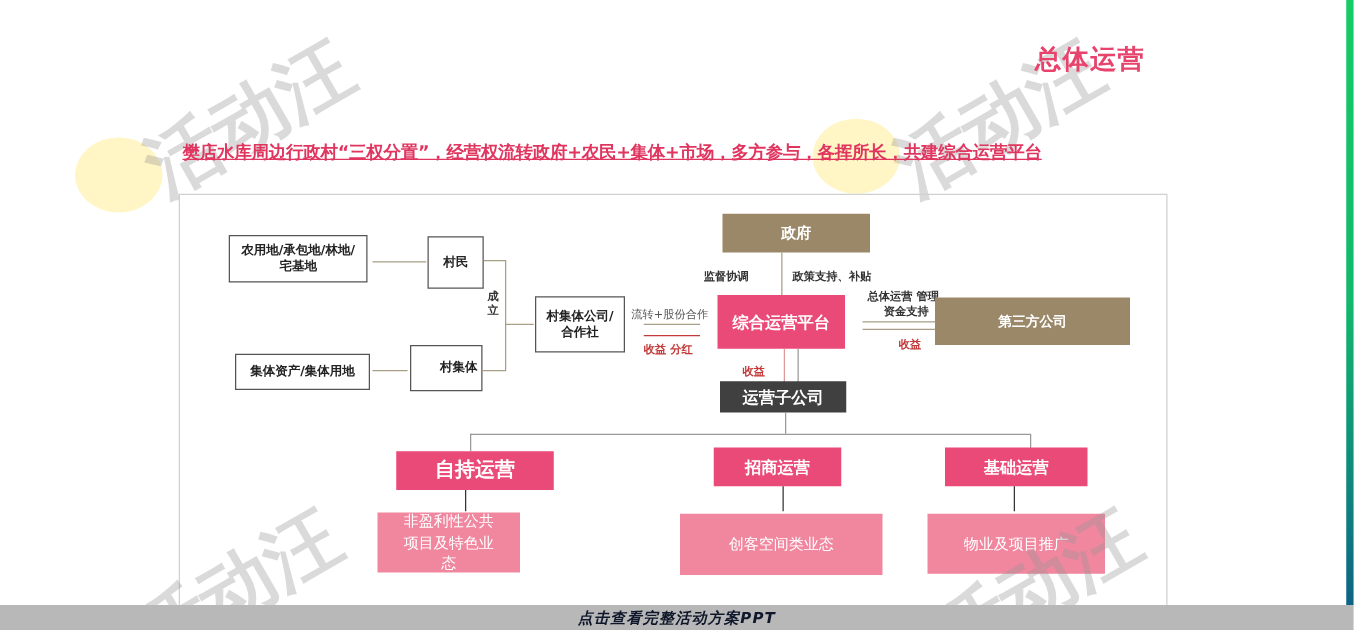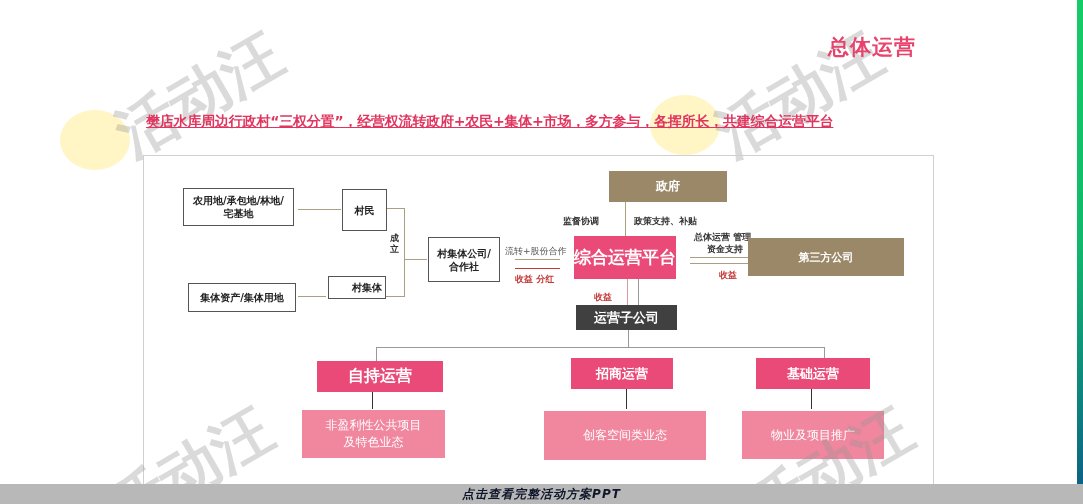--- a/index.html
+++ b/index.html
@@ -36,41 +36,41 @@
 <div class="abs right-bar"></div>
 
 <div class="abs frame"></div>
 
 <div class="abs wbox" style="left:183px;top:188px;width:111px;height:38px;padding:0 8px;">农用地/承包地/林地/宅基地</div>
 <div class="abs wbox" style="left:188px;top:283px;width:108px;height:29px;">集体资产/集体用地</div>
 <div class="abs line" style="left:298px;top:209px;width:43px;height:1px;"></div>
 <div class="abs line" style="left:298px;top:296px;width:28px;height:1px;"></div>
 
 <div class="abs wbox" style="left:342px;top:189px;width:45px;height:42px;">村民</div>
-<div class="abs wbox" style="left:328px;top:276px;width:58px;height:23px;padding-left:20px;">村集体</div>
+<div class="abs wbox" style="left:328px;top:276px;width:58px;height:37px;padding-left:20px;">村集体</div>
 
 <div class="abs line" style="left:387px;top:208px;width:17px;height:1px;"></div>
 <div class="abs line" style="left:386px;top:296px;width:18px;height:1px;"></div>
 <div class="abs line" style="left:404px;top:208px;width:1px;height:89px;"></div>
 <div class="abs line" style="left:404px;top:259px;width:23px;height:1px;"></div>
 <div class="abs lbl" style="left:390px;top:233px;width:9px;white-space:normal;line-height:1.2;">成立</div>
 
 <div class="abs wbox" style="left:428px;top:237px;width:72px;height:45px;padding:0 4px;">村集体公司/合作社</div>
 
 <div class="abs lbl" style="left:505px;top:245px;font-weight:normal;color:#555;">流转+股份合作</div>
 <div class="abs line" style="left:515px;top:259px;width:45px;height:1px;"></div>
 <div class="abs" style="left:515px;top:268px;width:45px;height:1px;background:#c43a3a;"></div>
 <div class="abs lbl-red" style="left:515px;top:273px;">收益  分红</div>
 
-<div class="abs olive" style="left:609px;top:171px;width:118px;height:31px;">政府</div>
+<div class="abs olive" style="left:578px;top:171px;width:118px;height:31px;">政府</div>
 <div class="abs line" style="left:625px;top:202px;width:1px;height:35px;"></div>
 <div class="abs lbl" style="left:563px;top:215px;">监督协调</div>
 <div class="abs lbl" style="left:634px;top:215px;">政策支持、补贴</div>
 
-<div class="abs pink" style="left:574px;top:236px;width:102px;height:43px;font-size:17px;">综合运营平台</div>
+<div class="abs pink" style="left:574px;top:236px;width:102px;height:43px;font-size:13px;">综合运营平台</div>
 
 <div class="abs lbl" style="left:694px;top:231px;">总体运营  管理</div>
 <div class="abs lbl" style="left:707px;top:243px;">资金支持</div>
 <div class="abs line" style="left:690px;top:257px;width:75px;height:1px;"></div>
 <div class="abs line" style="left:690px;top:263px;width:80px;height:1px;"></div>
 <div class="abs lbl-red" style="left:719px;top:269px;">收益</div>
 <div class="abs olive" style="left:748px;top:238px;width:156px;height:38px;font-size:11px;">第三方公司</div>
 
 <div class="abs" style="left:627px;top:279px;width:1px;height:27px;background:#d99;"></div>
 <div class="abs gline" style="left:638px;top:279px;width:1px;height:27px;"></div>
@@ -83,21 +83,21 @@
 <div class="abs gline" style="left:824px;top:347px;width:1px;height:13px;"></div>
 
 <div class="abs pink" style="left:317px;top:361px;width:126px;height:31px;font-size:16px;">自持运营</div>
 <div class="abs pink" style="left:571px;top:358px;width:102px;height:31px;font-size:13px;">招商运营</div>
 <div class="abs pink" style="left:756px;top:358px;width:114px;height:31px;font-size:13px;">基础运营</div>
 
 <div class="abs" style="left:372px;top:392px;width:1px;height:17px;background:#333;"></div>
 <div class="abs" style="left:626px;top:389px;width:1px;height:20px;background:#333;"></div>
 <div class="abs" style="left:811px;top:389px;width:1px;height:20px;background:#333;"></div>
 
-<div class="abs lpink" style="left:302px;top:410px;width:143px;height:48px;padding:0 20px;">非盈利性公共项目及特色业态</div>
+<div class="abs lpink" style="left:302px;top:410px;width:114px;height:48px;padding:0 20px;">非盈利性公共项目及特色业态</div>
 <div class="abs lpink" style="left:544px;top:411px;width:162px;height:49px;">创客空间类业态</div>
 <div class="abs lpink" style="left:742px;top:411px;width:142px;height:48px;">物业及项目推广</div>
 
 <div class="abs wm" style="left:100px;top:430px;">活动汪</div>
 <div class="abs wm" style="left:740px;top:430px;">活动汪</div>
 
 <div class="abs bottom-bar">
   <span>点击查看完整活动方案PPT</span>
 </div>
 

